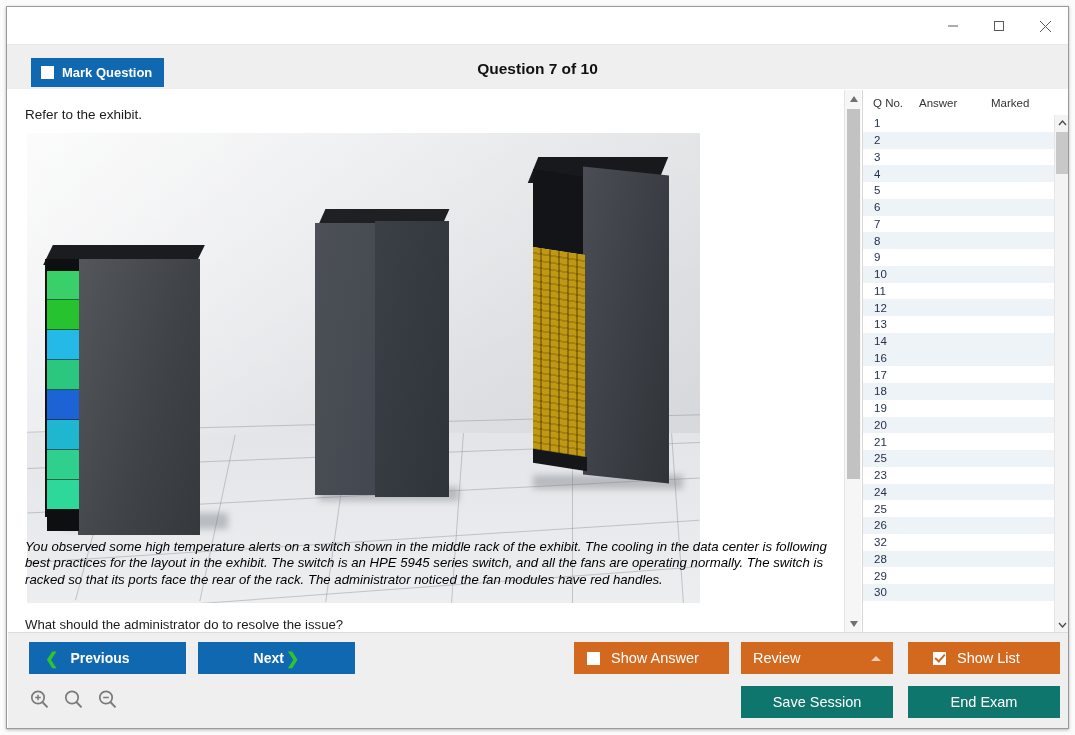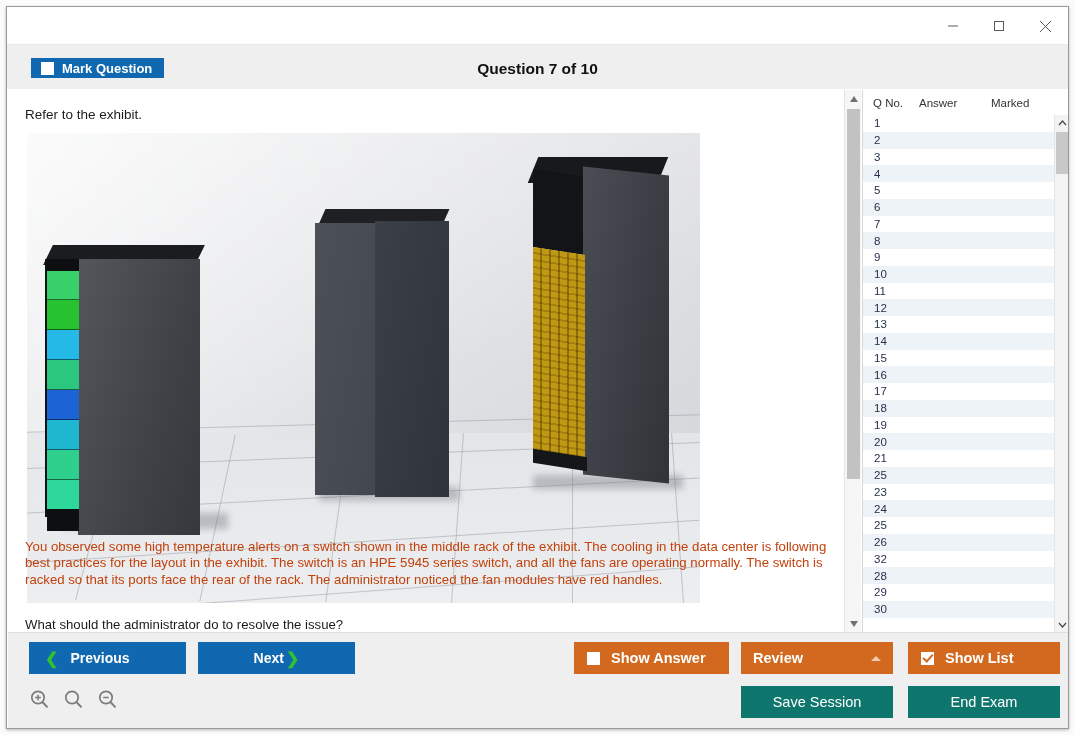--- a/index.html
+++ b/index.html
@@ -40,21 +40,21 @@
   .wbtn svg { display: block; }
 
   
   .headerband {
     position: absolute; left: 0; top: 38px;
     width: 100%; height: 44px;
     background: #efefef;
   }
   .mark-btn {
     position: absolute; left: 24px; top: 51px;
-    height: 20px; padding: 0 12px 0 10px;
+    height: 29px; padding: 0 12px 0 10px;
     background: #1068b0; color: #fff;
     border: none; cursor: pointer;
     display: flex; align-items: center; gap: 8px;
     font-size: 13px; font-weight: bold;
     font-family: "Liberation Sans", sans-serif;
   }
   .cb-white {
     width: 13px; height: 13px;
     background: #ffffff;
     display: inline-block; flex: none;
@@ -138,21 +138,21 @@
     background:
       repeating-linear-gradient(to bottom, #d8c040 0 5px, #b9a232 5px 7px),
       repeating-linear-gradient(to right, #e2cb4d 0 7px, #a8912a 7px 9px);
     background-blend-mode: multiply;
   }
 
   
   .qbody {
     position: absolute; left: 17px; top: 449px;
     width: 812px;
-    font-size: 13.2px; line-height: 16.4px; color: #c2410c;
+    font-size: 13.2px; line-height: 16.4px; color: #000000; font-style: italic;
   }
   .qprompt {
     position: absolute; left: 17px; top: 527px;
     font-size: 13.2px; color: #1b1b1b;
   }
 
   
   .vscroll {
     position: absolute; left: 837px; top: 83px;
     width: 17px; height: 542px;
@@ -234,21 +234,21 @@
   }
   .btn {
     position: absolute; border: none; cursor: pointer;
     color: #ffffff;
     font-family: "Liberation Sans", sans-serif;
     font-size: 14px; font-weight: bold;
     display: flex; align-items: center;
     white-space: nowrap;
   }
   .btn.blue { background: #1068b0; }
-  .btn.orange { background: #d2691e; font-weight: bold; font-size: 14.5px; }
+  .btn.orange { background: #d2691e; font-weight: normal; font-size: 14.5px; }
   .btn.navy { background: #0f766e; font-weight: normal; font-size: 14.5px;
               justify-content: center; }
 
   .chev { color: #2fc32f; font-size: 16px; font-weight: bold; }
 
   .zoomrow {
     position: absolute; left: 22px; top: 681px;
     display: flex; gap: 13px; align-items: center;
   }
   .zoomrow span { cursor: pointer; display: block; }
@@ -448,25 +448,20 @@
         <div class="lrow">
           <div class="n">13</div>
           <div class="a"></div>
           <div class="m"></div>
         </div>
         <div class="lrow alt">
           <div class="n">14</div>
           <div class="a"></div>
           <div class="m"></div>
         </div>
-        <div class="lrow">
-          <div class="n">15</div>
-          <div class="a"></div>
-          <div class="m"></div>
-        </div>
         <div class="lrow alt">
           <div class="n">16</div>
           <div class="a"></div>
           <div class="m"></div>
         </div>
         <div class="lrow">
           <div class="n">17</div>
           <div class="a"></div>
           <div class="m"></div>
         </div>
@@ -566,21 +561,21 @@
     <button class="btn orange" style="left:566px; top:9px; width:155px; height:32px; padding-left:13px; gap:11px;">
       <span class="cb-white"></span>
       <span>Show Answer</span>
     </button>
 
     <button class="btn orange" style="left:733px; top:9px; width:152px; height:32px; padding:0 12px; justify-content:space-between;">
       <span>Review</span>
       <span class="caret-up"></span>
     </button>
 
-    <button class="btn orange" style="left:900px; top:9px; width:152px; height:32px; padding-left:13px; gap:11px;">
+    <button class="btn orange" style="left:900px; top:9px; width:152px; height:32px; padding-left:25px; gap:11px;">
       <span class="cb-white checked"></span>
       <span>Show List</span>
     </button>
 
     <button class="btn navy" style="left:733px; top:53px; width:152px; height:32px;">
       <span>Save Session</span>
     </button>
 
     <button class="btn navy" style="left:900px; top:53px; width:152px; height:32px;">
       <span>End Exam</span>

